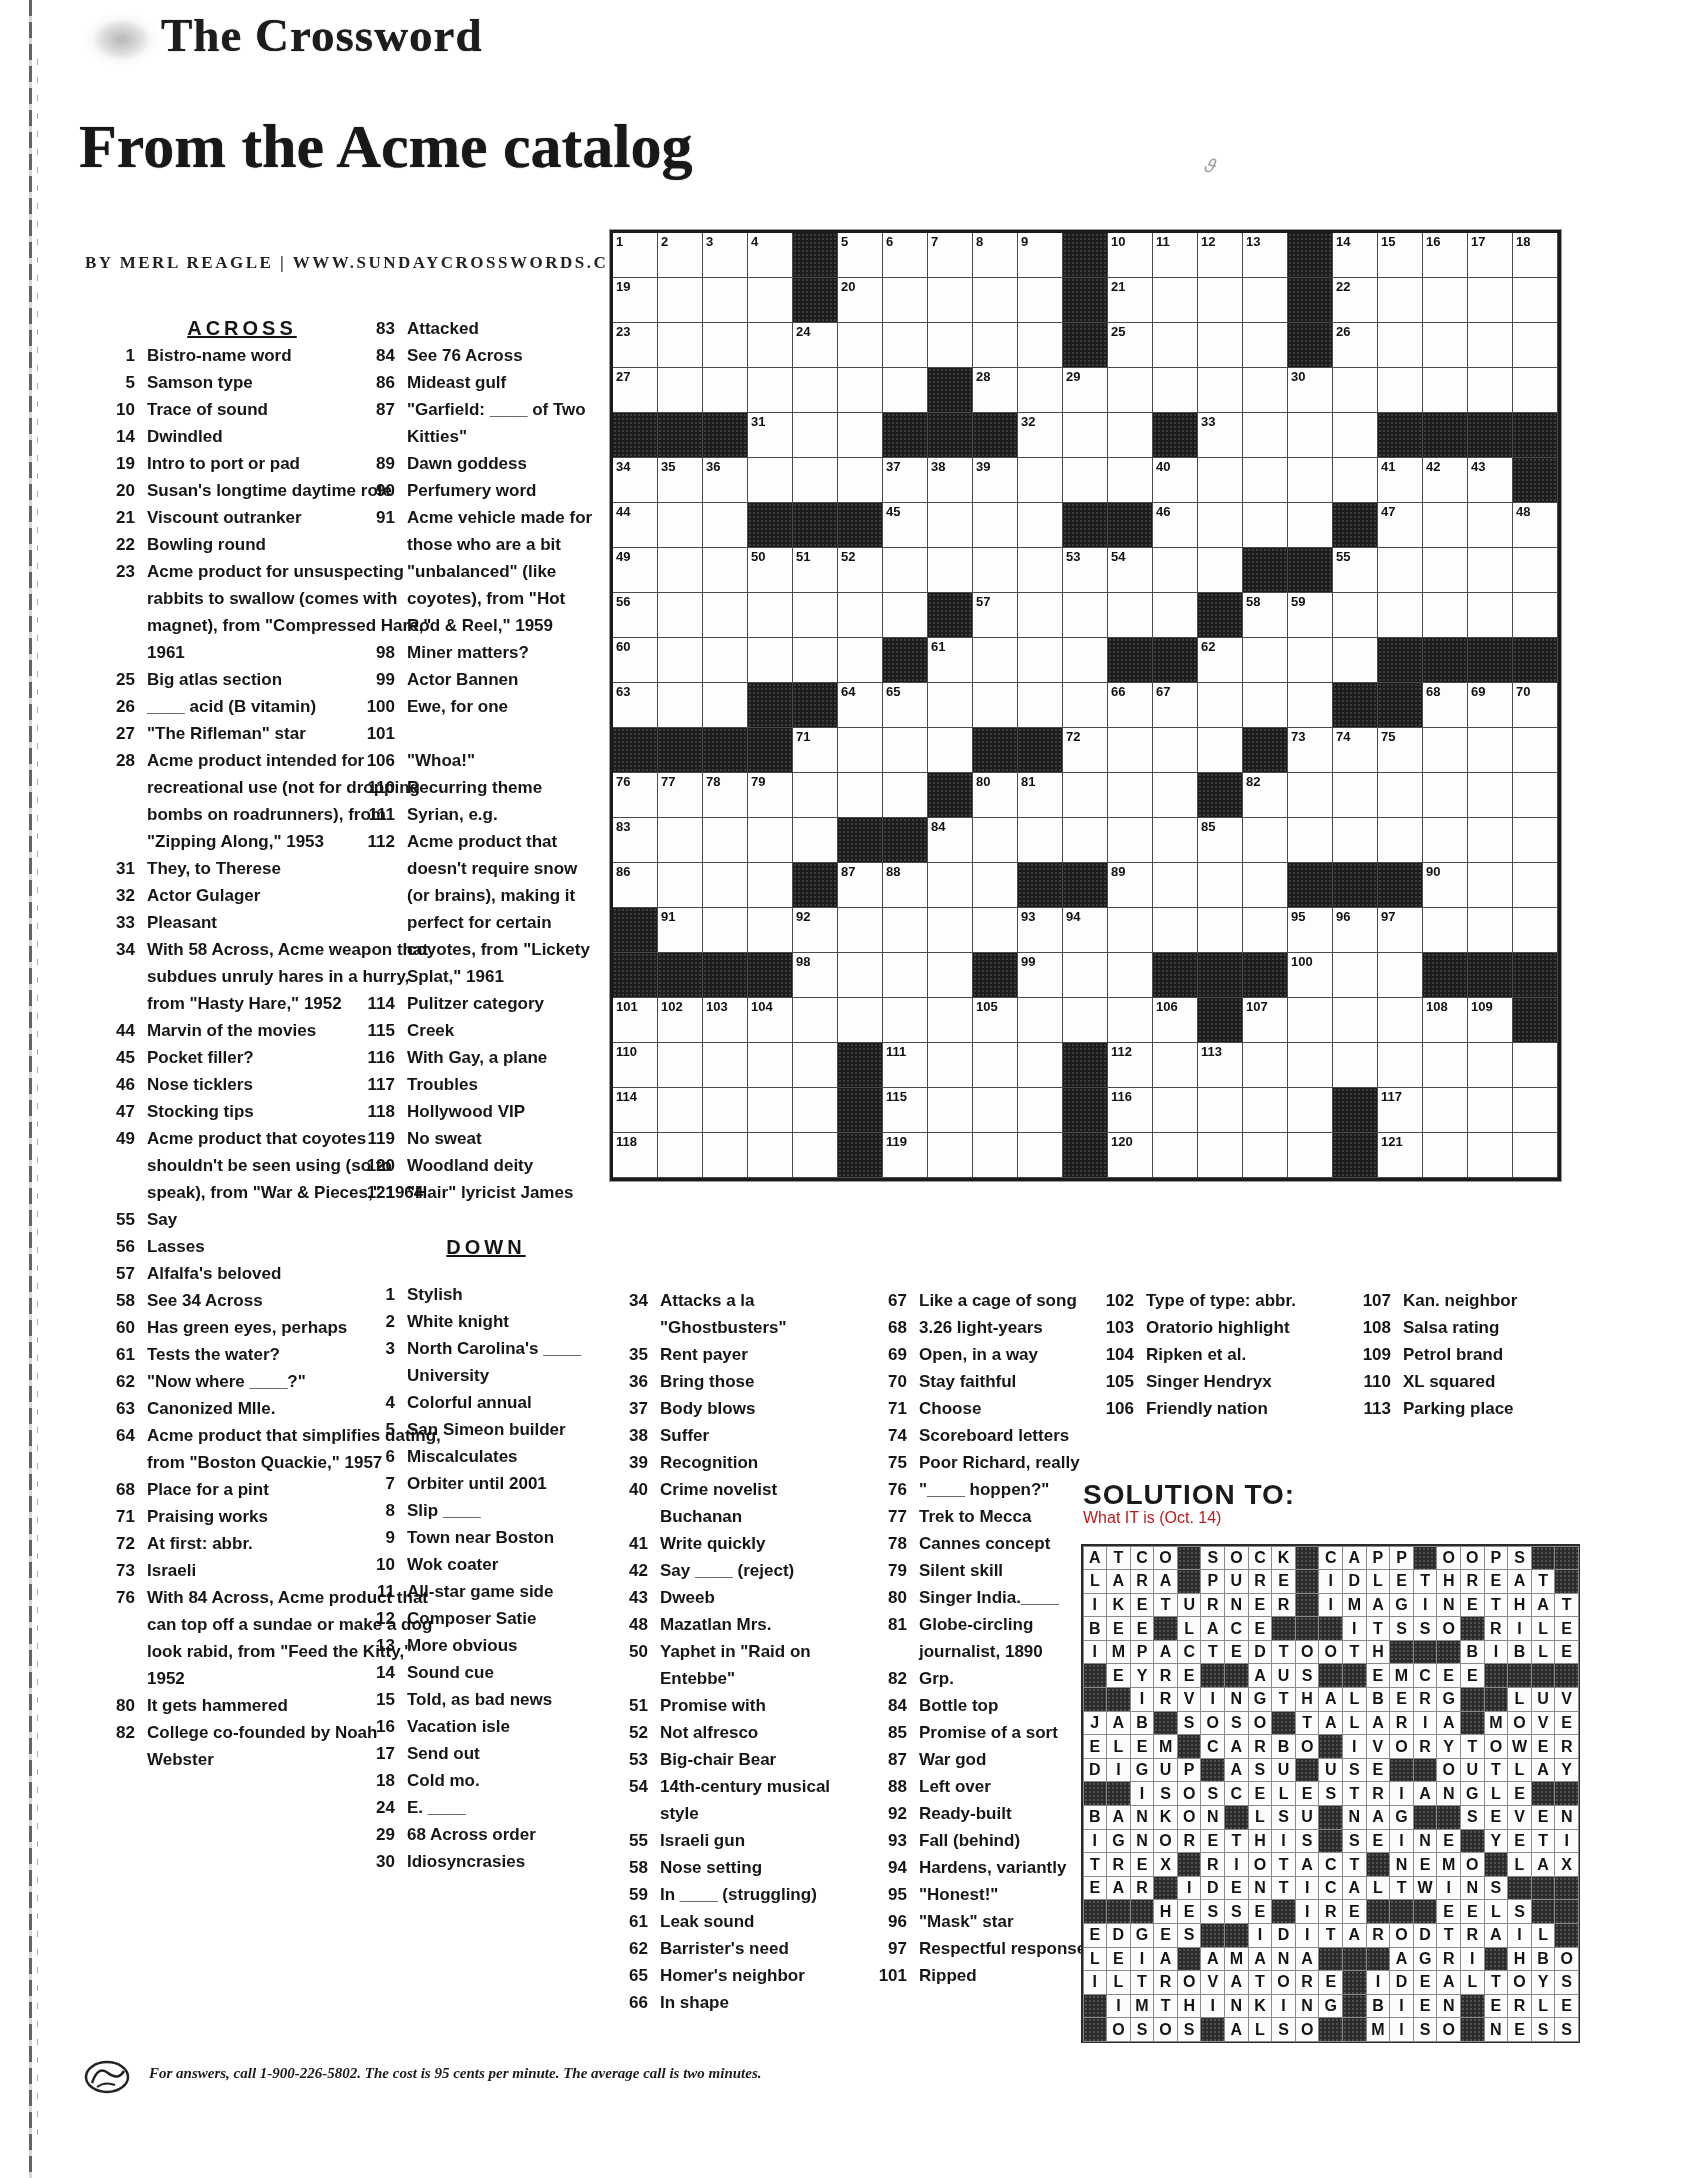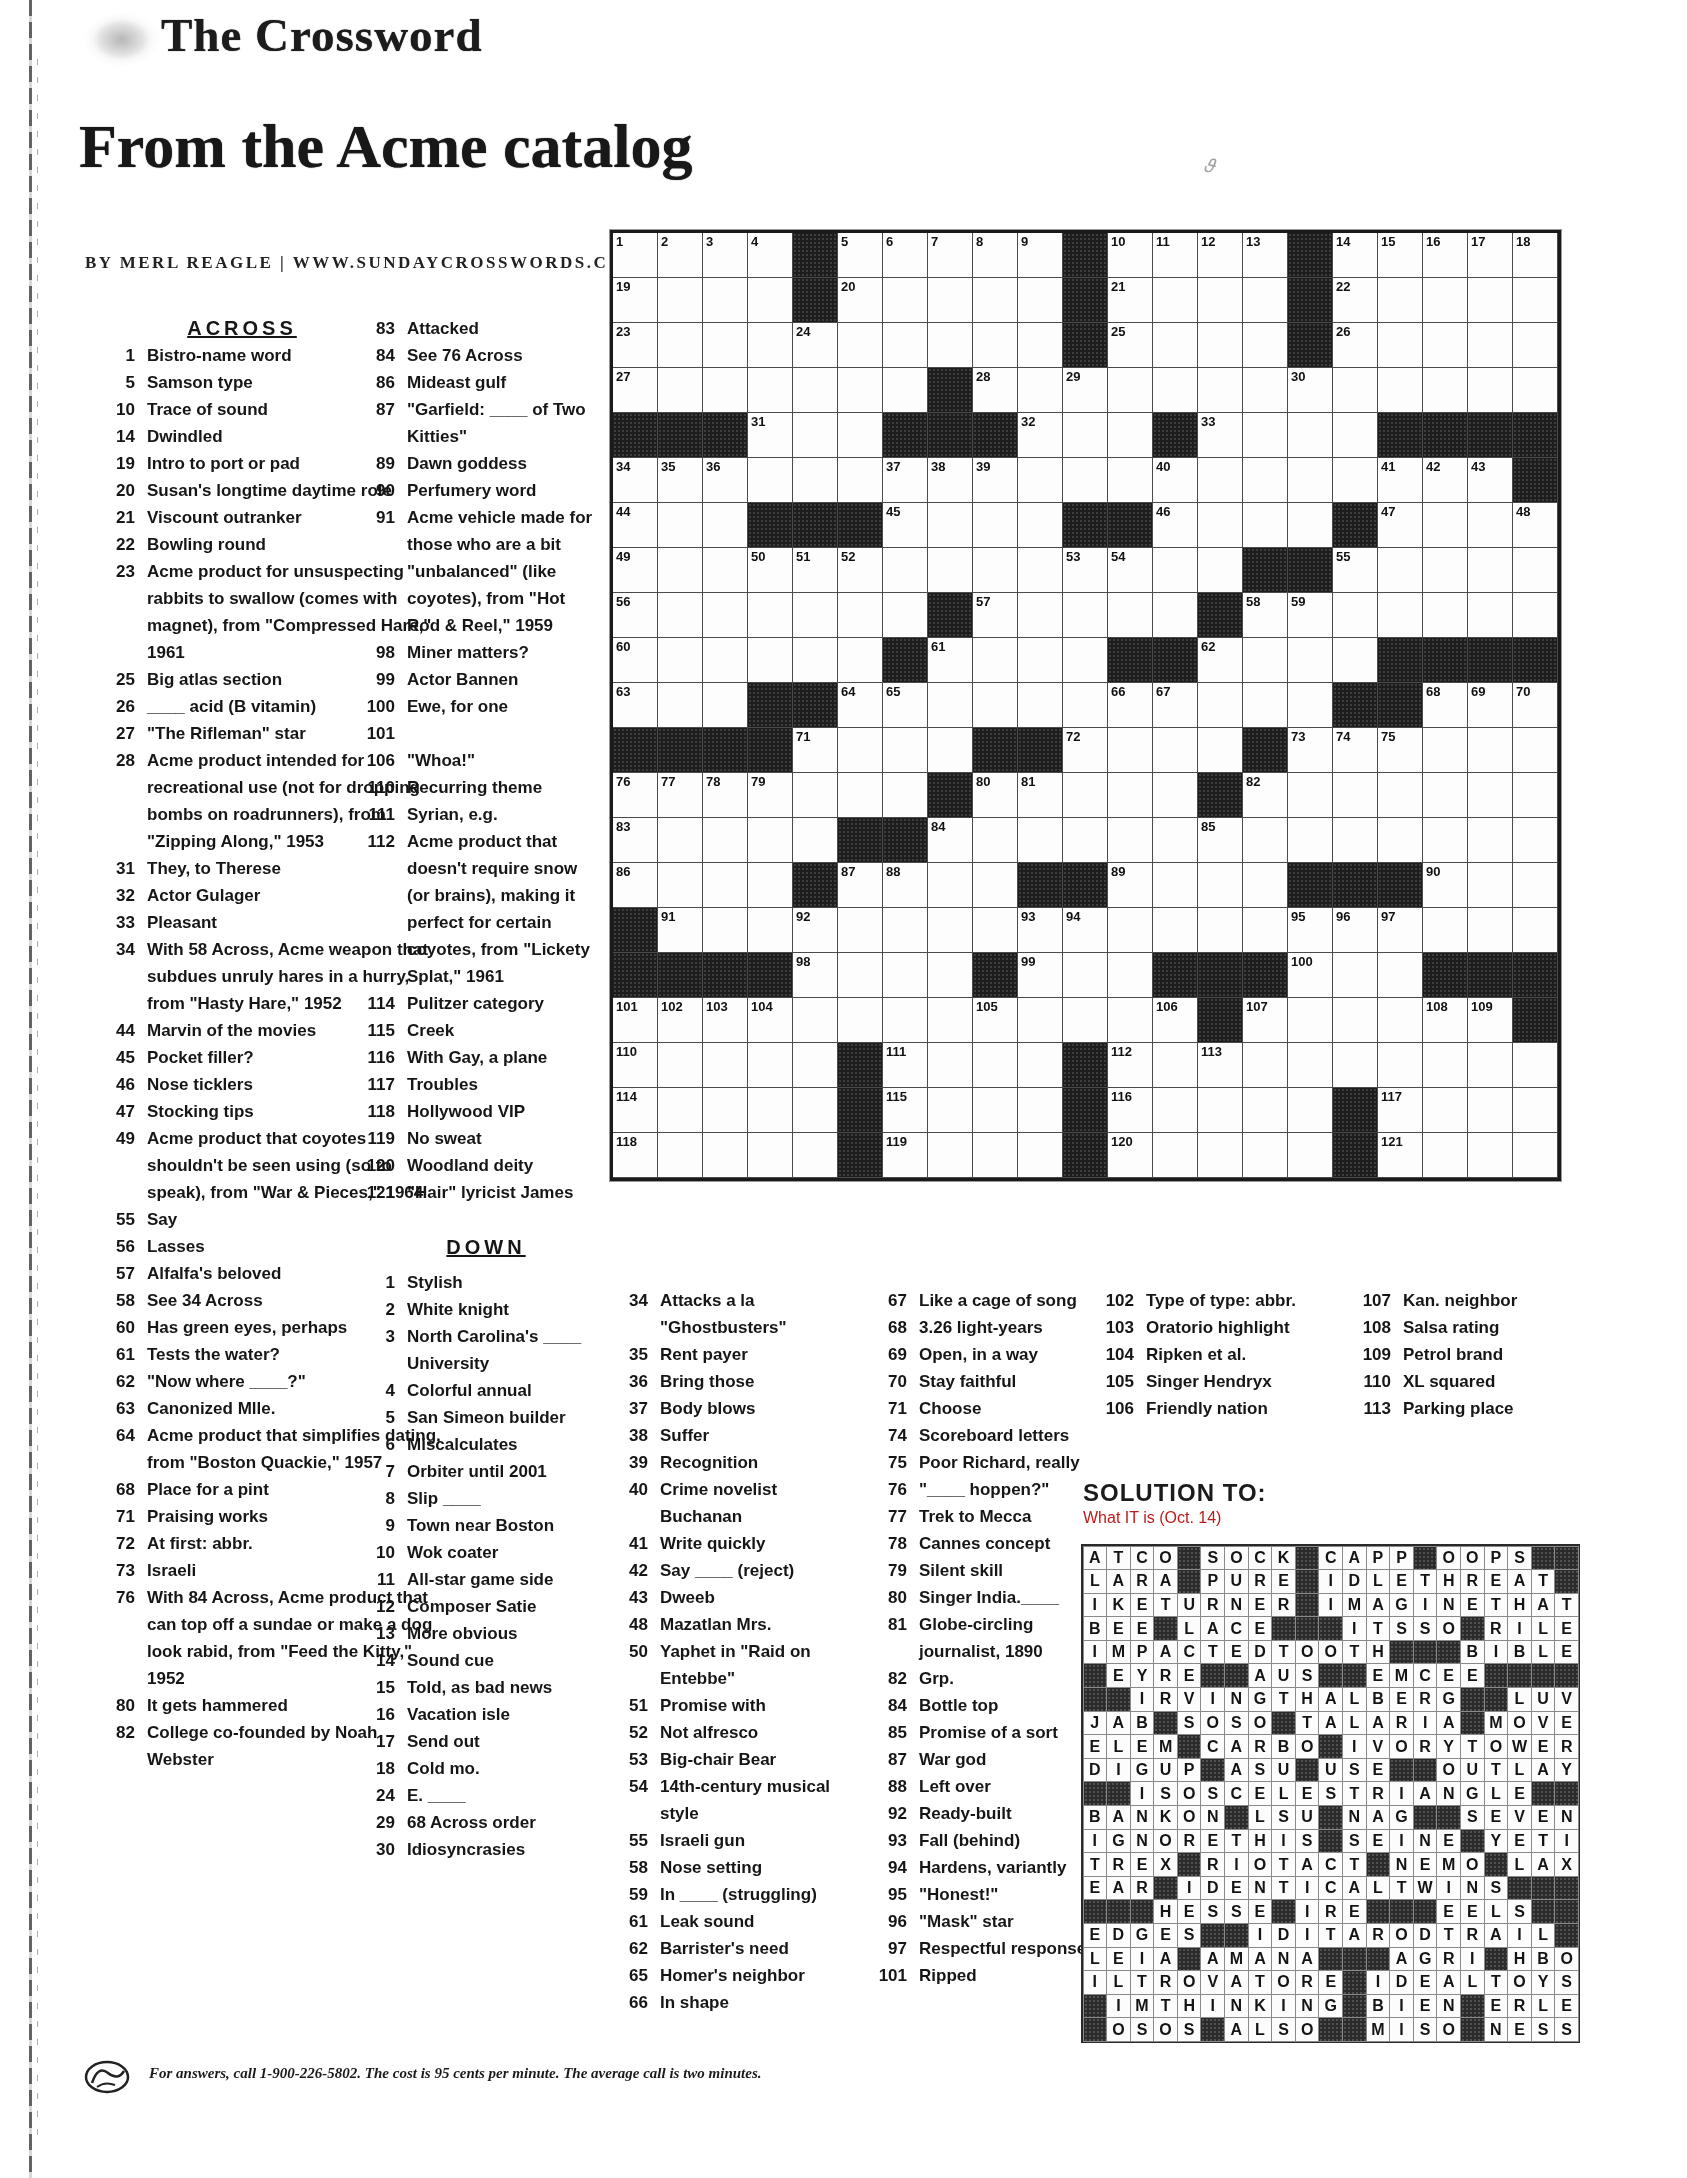--- a/index.html
+++ b/index.html
@@ -18,39 +18,39 @@
   
   .masthead{position:absolute;left:161px;top:8px;font-family:"Liberation Serif",serif;
      font-weight:bold;font-size:47px;letter-spacing:1px;color:#1c1c1c;text-shadow:0 0 1px #333;}
   .title{position:absolute;left:79px;top:111px;font-family:"Liberation Serif",serif;
      font-weight:bold;font-size:62px;letter-spacing:0px;color:#181818;text-shadow:0 0 1px #222;}
   .byline{position:absolute;left:85px;top:253px;font-family:"Liberation Serif",serif;
      font-weight:bold;font-size:17px;letter-spacing:2.5px;color:#222;}
   
   .cluecol{position:absolute;font-size:17px;line-height:27px;font-weight:bold;color:#161616;}
   .sechead{font-size:20px;font-weight:bold;letter-spacing:4px;text-align:center;width:198px;margin-left:40px;text-decoration:underline;}
-  .sechead.down{margin-top:28px;margin-bottom:8px;}
+  .sechead.down{margin-top:28px;margin-bottom:20px;}
   .clue{display:flex;align-items:flex-start;}
   .cn{flex:0 0 var(--nw,32px);text-align:right;padding-right:12px;}
   .ct{flex:1;}
   #col1{left:103px;top:315px;width:339px;--nw:32px;}
   #col2{left:347px;top:315px;width:249px;--nw:48px;}
   #col3{left:604px;top:1287px;width:253px;--nw:44px;}
   #col4{left:859px;top:1287px;width:246px;--nw:48px;}
   #col5{left:1083px;top:1287px;width:257px;--nw:51px;}
   #col6{left:1340px;top:1287px;width:248px;--nw:51px;}
   
   .pgrid{position:absolute;left:610px;top:230px;display:grid;
      grid-template-columns:repeat(21,45px);grid-template-rows:repeat(21,45px);
      border:3px solid #1a1a1a;background:#fbfbfb;box-shadow:0 0 0 1px #999;}
   .pcell{position:relative;border-right:1px solid #4a4a4a;border-bottom:1px solid #4a4a4a;background:#fdfdfd;}
   .pcell.blk{background:#1d1d1d;background-image:radial-gradient(rgba(255,255,255,.14) 1px,transparent 1px);background-size:4px 4px;}
   .pnum{position:absolute;left:3px;top:1px;font-size:13px;font-weight:bold;color:#111;}
   
-  .solhead{position:absolute;left:1083px;top:1479px;font-size:24px;font-weight:bold;letter-spacing:1px;color:#1b1b1b;}
+  .solhead{position:absolute;left:1083px;top:1479px;font-size:28px;font-weight:bold;letter-spacing:1px;color:#1b1b1b;}
   .solsub{position:absolute;left:1083px;top:1509px;font-size:16px;font-weight:normal;color:#b91c1c;}
   .sgrid{position:absolute;left:1081px;top:1544px;display:grid;
      grid-template-columns:repeat(21,23.6px);grid-template-rows:repeat(21,23.6px);
      border:2px solid #2a2a2a;background:#f6f6f6;}
   .scell{border:1px solid #8a8a8a;margin:-0.5px;display:flex;align-items:center;justify-content:center;
      font-size:16px;font-weight:bold;color:#141414;background:#fcfcfc;}
   .scell.blk{background:#2b2b2b;background-image:radial-gradient(rgba(255,255,255,.18) 1px,transparent 1px);background-size:4px 4px;}
   
   .footer-text{position:absolute;left:149px;top:2065px;font-family:"Liberation Serif",serif;
      font-style:italic;font-weight:bold;font-size:15px;color:#1a1a1a;}

